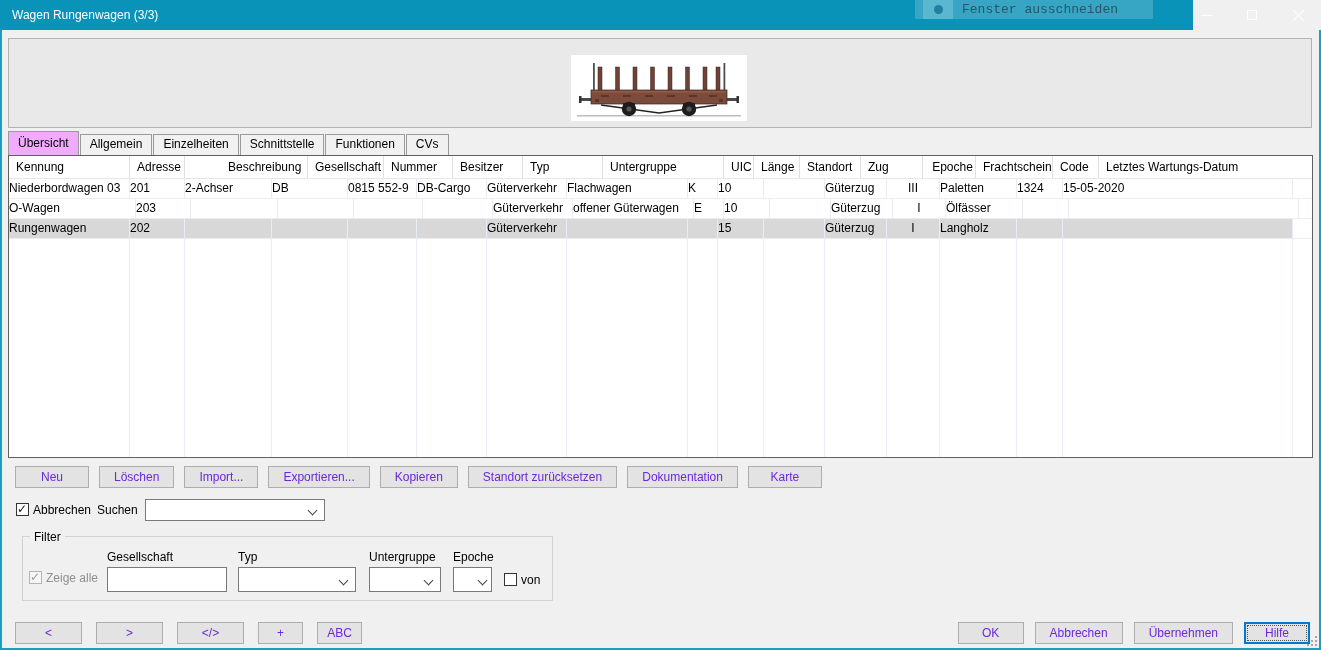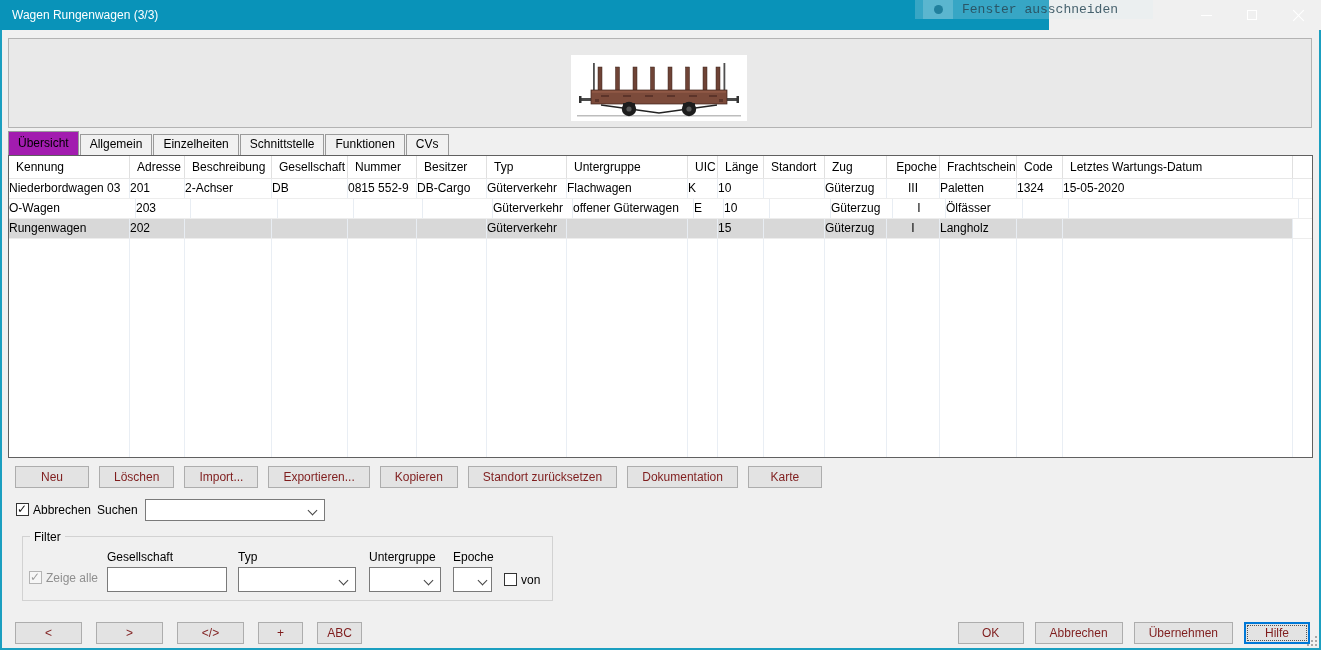--- a/index.html
+++ b/index.html
@@ -1,21 +1,21 @@
 <!DOCTYPE html>
 <html><head>
 <meta charset="utf-8">
 <style>
   * { box-sizing: border-box; margin: 0; padding: 0; }
   html,body { width:1321px; height:650px; }
   body { font-family: "Liberation Sans","DejaVu Sans",sans-serif; font-size:12px; color:#000; }
   .window { position:relative; width:1321px; height:650px; background:#f0f0f0; overflow:hidden; }
 
   
-  .titlebar { position:absolute; left:0; top:0; width:1049px; height:30px; background:#0993b9; }
+  .titlebar { position:absolute; left:0; top:0; width:1193px; height:30px; background:#0993b9; }
   .title-text { position:absolute; left:12px; top:0; line-height:30px; color:#ffffff; font-size:12px; }
   .winbtn { position:absolute; top:0; width:46px; height:30px; display:flex; align-items:center; justify-content:center; }
   .winbtn.min  { left:1183px; }
   .winbtn.max  { left:1229px; }
   .winbtn.close{ left:1275px; }
   .glyph-min { width:11px; height:1px; background:#fff; }
   .glyph-max { width:10px; height:10px; border:1px solid #fff; }
   .glyph-close { position:relative; width:13px; height:13px; }
   .glyph-close::before,.glyph-close::after { content:""; position:absolute; left:-1px; top:6px; width:15px; height:1px; background:#fff; }
   .glyph-close::before { transform:rotate(45deg); }
@@ -33,34 +33,34 @@
   .edge.r { left:1319px; top:30px; width:2px; height:618px; }
   .edge.b { left:0; top:648px; width:1321px; height:2px; }
 
   
   .image-panel { position:absolute; left:8px; top:38px; width:1304px; height:90px; background:#e9e9e9; border:1px solid #b3b3b3; }
   .wagon-box { position:absolute; left:562px; top:16px; width:176px; height:66px; background:#ffffff; }
 
   
   .tab-bar { position:absolute; left:8px; top:131px; height:24px; display:flex; align-items:flex-end; }
   .tab { height:21px; line-height:19px; padding:0 9px; background:#f1f1f1; border:1px solid #9b9b9b; border-bottom:none; margin-right:1px; color:#000; }
-  .tab.active { height:24px; line-height:23px; background:#a21caf; position:relative; z-index:2; }
+  .tab.active { height:24px; line-height:23px; background:#f0abfc; position:relative; z-index:2; }
 
   
   .listview { position:absolute; left:8px; top:155px; width:1305px; height:303px; background:#ffffff; border:1px solid #606060; display:flex; flex-direction:column; }
   .lv-header { display:flex; height:23px; border-bottom:1px solid #e7e7e7; flex:none; }
   .hcell { height:22px; line-height:22px; padding-left:7px; border-right:1px solid #e0e0e0; white-space:nowrap; overflow:hidden; flex:none; }
   .trow { display:flex; height:20px; border-bottom:1px solid #ededed; flex:none; }
   .trow.selected .tcell { background:#d8d8d8; }
   .tcell { height:19px; line-height:19px; border-right:1px solid #e8edf3; white-space:nowrap; overflow:hidden; flex:none; }
   .lv-filler { display:flex; flex:1; }
   .fcell { border-right:1px solid #e9eef4; flex:none; }
 
   
-  .btn { font-family:inherit; font-size:12px; height:22px; background:#e3e3e3; border:1px solid #adadad; color:#7f1d1d; padding:0 14px; white-space:nowrap; }
+  .btn { font-family:inherit; font-size:12px; height:22px; background:#e3e3e3; border:1px solid #adadad; color:#6d28d9; padding:0 14px; white-space:nowrap; }
   .action-row { position:absolute; left:15px; top:466px; display:flex; gap:10px; }
   .action { min-width:74px; }
   .nav-group { position:absolute; left:15px; top:622px; display:flex; gap:14px; }
   .btn.nav { width:67px; padding:0; }
   .btn.nav.small { width:45px; }
   .dialog-group { position:absolute; right:11px; top:622px; display:flex; gap:11px; }
   .btn.dlg { min-width:66px;text-align:center; }
   .btn.dlg.default { border:1px solid #0078d7; box-shadow:inset 0 0 0 1px #0078d7; outline:1px dotted #555; outline-offset:-4px; }
 
   
@@ -179,21 +179,21 @@
       <div class="tab">Einzelheiten</div>
       <div class="tab">Schnittstelle</div>
       <div class="tab">Funktionen</div>
       <div class="tab">CVs</div>
     </div>
 
   <div class="listview">
     <div class="lv-header">
         <div class="hcell" style="width: 121px;">Kennung</div>
         <div class="hcell" style="width: 55px;">Adresse</div>
-        <div class="hcell" style="width: 87px;">Beschreibung</div>
+        <div class="hcell" style="width: 87px; margin-left: 36px;">Beschreibung</div>
         <div class="hcell" style="width: 76px;">Gesellschaft</div>
         <div class="hcell" style="width: 69px;">Nummer</div>
         <div class="hcell" style="width: 70px;">Besitzer</div>
         <div class="hcell" style="width: 80px;">Typ</div>
         <div class="hcell" style="width: 121px;">Untergruppe</div>
         <div class="hcell" style="width: 30px;">UIC</div>
         <div class="hcell" style="width: 46px;">Länge</div>
         <div class="hcell" style="width: 61px;">Standort</div>
         <div class="hcell" style="width: 62px;">Zug</div>
         <div class="hcell" style="width: 53px; text-align: center;">Epoche</div>

